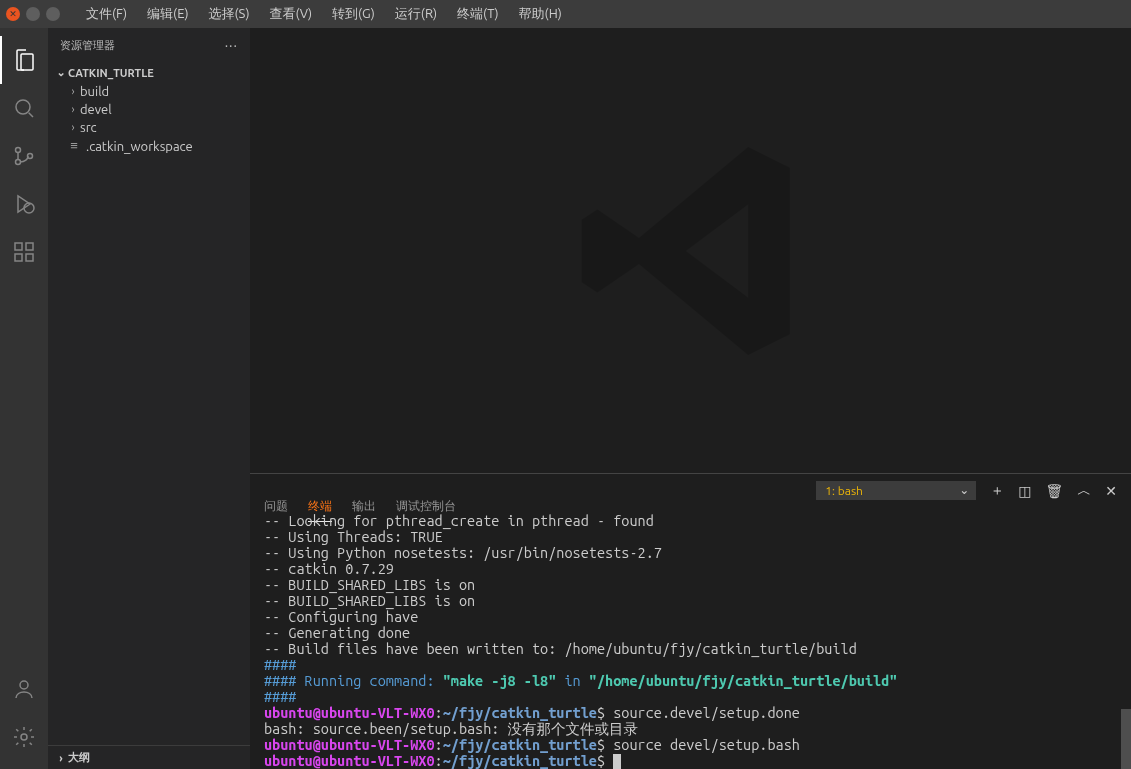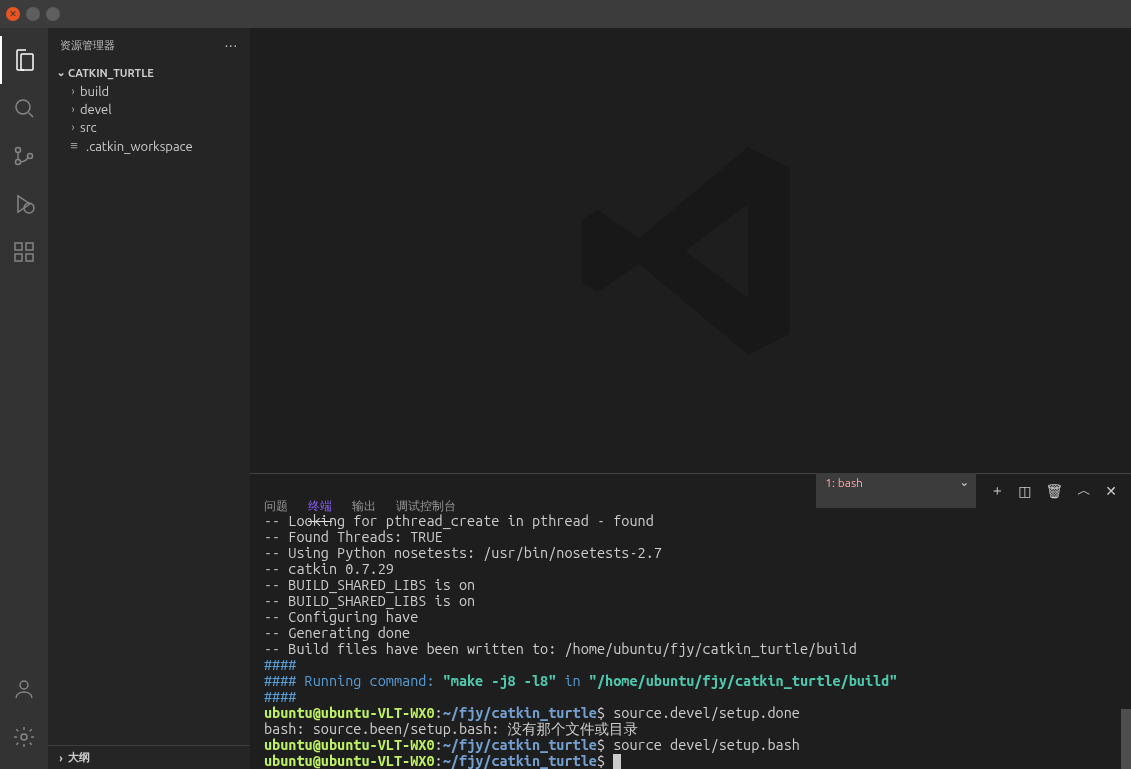--- a/index.html
+++ b/index.html
@@ -131,53 +131,53 @@
 .panel-tabs {
   height: 33px;
   display: flex;
   align-items: center;
   padding: 0 14px;
   font-size: 12px;
   color: #969696;
   gap: 20px;
 }
 .panel-tab { cursor: pointer; padding: 6px 0; margin-top: 32px;}
-.panel-tab.active { color: #8b5cf6; border-bottom: 1px solid #e7e7e7; }
+.panel-tab.active { color: #f97316; border-bottom: 1px solid #e7e7e7; }
 .panel-actions {
   margin-left: auto;
   display: flex;
   align-items: center;
   gap: 14px;
 }
 .term-select {
   background: #3c3c3c;
-  color: #fca5a5;
+  color: #eab308;
   border: 1px solid #3c3c3c;
   font-size: 12px;
-  padding: 2px 20px 18px 8px;
+  padding: 2px 20px 2px 8px;
   width: 160px;
   position: relative;
 }
 .term-select::after{
   content:"⌄"; position:absolute; right:6px; top:1px; color:#ccc;
 }
 .panel-icon { color: #ccc; cursor: pointer; font-size: 14px; }
 .terminal-body {
   flex: 1;
   padding: 6px 14px;
   font-family: "Ubuntu Mono", Consolas, monospace;
   font-size: 14.5px;
   line-height: 16px;
   white-space: pre;
   overflow: hidden;
   color: #cccccc;
   position:relative;
 }
 .t-blue { color: #569cd6; }
-.t-green { color: #bef264; font-weight:bold;margin-top:28px;}
+.t-green { color: #d946ef; font-weight:bold;margin-top:28px;}
 .t-cyanb { color: #4ec9b0; font-weight:bold;}
 .t-pathblue { color: #729fcf; font-weight:bold;margin-top:35px;}
 .cursor-block {
   display: inline-block;
   width: 8px; height: 15px;
   background: #cccccc;
   vertical-align: text-bottom;
 }
 .scrollbar-v{
   position:absolute; right:0; top:0; width:10px; height:100%;
@@ -187,20 +187,30 @@
 }
 </style>
 </head>
 <body>
 
 <div class="titlebar">
   <div class="window-controls">
     <div class="win-btn win-close">✕</div>
     <div class="win-btn win-min"></div>
     <div class="win-btn win-max"></div>
+  </div>
+  <div class="menu-bar">
+    <div class="menu-item">文件(F)</div>
+    <div class="menu-item">编辑(E)</div>
+    <div class="menu-item">选择(S)</div>
+    <div class="menu-item">查看(V)</div>
+    <div class="menu-item">转到(G)</div>
+    <div class="menu-item">运行(R)</div>
+    <div class="menu-item">终端(T)</div>
+    <div class="menu-item">帮助(H)</div>
   </div>
 </div>
 
 <div class="main-layout">
   <div class="activity-bar">
     <div class="activity-icon active">
       <svg viewBox="0 0 24 24" fill="none" stroke="currentColor" stroke-width="1.5">
           <path d="M13 2H5a1 1 0 0 0-1 1v18a1 1 0 0 0 1 1h6"></path>
           <path d="M9 6h10a1 1 0 0 1 1 1v14a1 1 0 0 1-1 1H9a1 1 0 0 1-1-1V7a1 1 0 0 1 1-1z"></path>
         </svg>
@@ -298,21 +308,21 @@
         <div class="panel-actions">
           <div class="term-select">1: bash</div>
           <span class="panel-icon">＋</span>
           <span class="panel-icon">◫</span>
           <span class="panel-icon">🗑</span>
           <span class="panel-icon">︿</span>
           <span class="panel-icon">✕</span>
         </div>
       </div>
       <div class="terminal-body"><span>-- Looking for pthread_create in pthread - found</span>
-<span>-- Found Threads: TRUE</span>
+<span>-- Using Threads: TRUE</span>
 <span>-- Using Python nosetests: /usr/bin/nosetests-2.7</span>
 <span>-- catkin 0.7.29</span>
 <span>-- BUILD_SHARED_LIBS is on</span>
 <span>-- BUILD_SHARED_LIBS is on</span>
 <span>-- Configuring have</span>
 <span>-- Generating done</span>
 <span>-- Build files have been written to: /home/ubuntu/fjy/catkin_turtle/build</span>
 <span class="t-blue">####</span>
 <span class="t-blue">#### Running command: </span><span class="t-cyanb">"make -j8 -l8"</span><span class="t-blue"> in </span><span class="t-cyanb">"/home/ubuntu/fjy/catkin_turtle/build"</span>
 <span class="t-blue">####</span>

